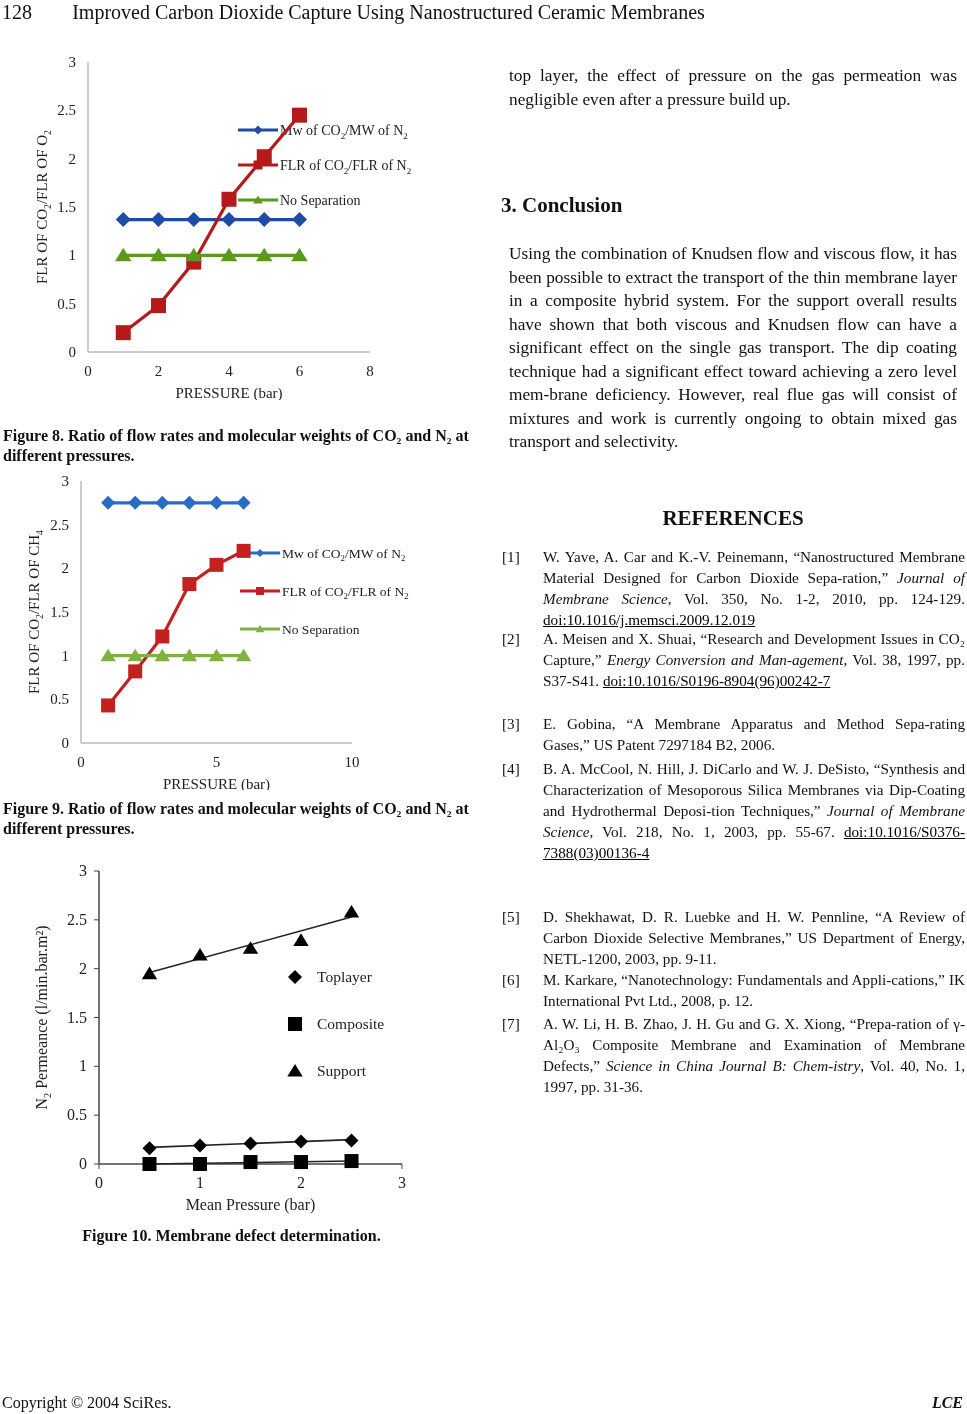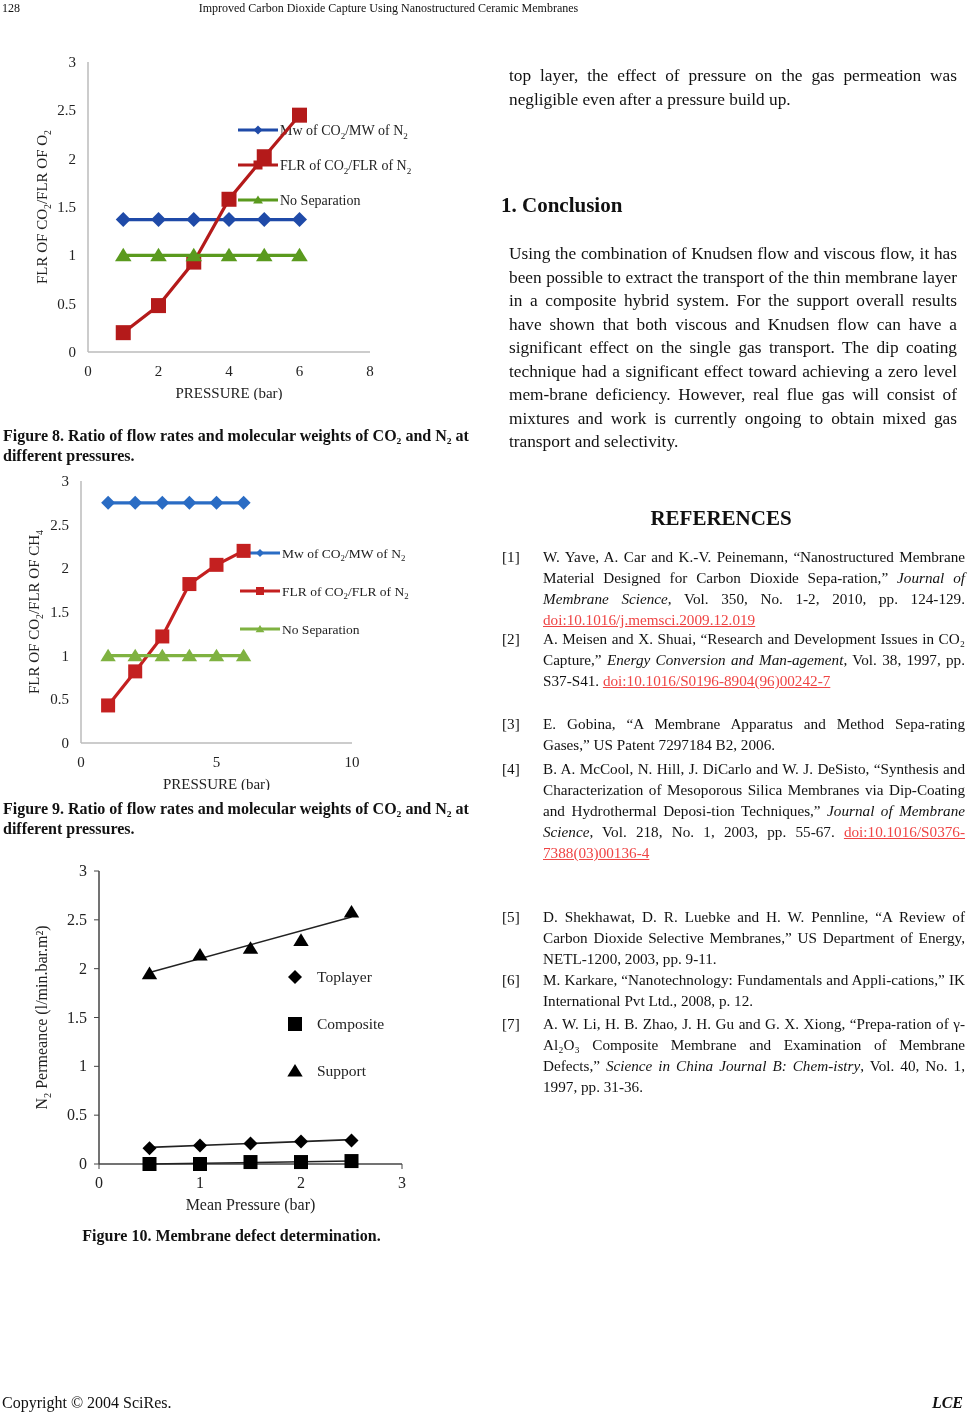--- a/index.html
+++ b/index.html
@@ -1,33 +1,33 @@
 <!DOCTYPE html>
 <html><head>
 <meta charset="utf-8">
 <style>
   html, body { margin:0; padding:0; background:#fff; }
   body { width:967px; height:1414px; position:relative; overflow:hidden;
          font-family:"Liberation Serif", "DejaVu Serif", serif; color:#111; }
   .abs { position:absolute; }
-  .hdr { top:0; left:0; width:777px; height:22px; font-size:12px; }
+  .hdr { top:0; left:0; width:777px; height:22px; font-size:20px; }
   .hdr .pg { position:absolute; left:2px; top:1px; }
   .hdr .ttl { position:absolute; left:0; right:0; top:1px; text-align:center; }
   .caption { font-weight:bold; font-size:16px; line-height:20px; }
   svg text { font-family:"Liberation Serif", "DejaVu Serif", serif; }
   .rcol { left:501px; width:464px; font-size:17.3px; line-height:23.5px; text-align:justify; }
   .rcol p { margin:8px; }
   .indent { text-indent:22px; }
   .h5 { left:501px; top:193px; font-size:21px; font-weight:bold; }
-  .refs-title { left:489px; width:464px; top:506px; text-align:center; font-size:21px; font-weight:bold; }
+  .refs-title { left:501px; width:464px; top:506px; text-align:center; font-size:21px; font-weight:bold; }
   .ref { position:absolute; left:501px; width:464px; font-size:15.2px; line-height:21px; }
   .ref .num { position:absolute; left:1px; top:0; }
   .ref .txt { margin-left:42px; text-align:justify; display:block; }
   .ref i { font-style:italic; }
-  .doi { color:#ef4444; text-decoration:underline; }
+  .doi { color:#000000; text-decoration:underline; }
   .footer { top:1394px; left:0; width:967px; font-size:16px; }
   .footer .l { position:absolute; left:2px; }
   .footer .r { position:absolute; right:4px; font-style:italic; font-weight:bold; }
 </style>
 </head>
 <body>
 
 <div class="abs hdr">
   <span class="pg">128</span>
   <span class="ttl">Improved Carbon Dioxide Capture Using Nanostructured Ceramic Membranes</span>
@@ -181,21 +181,21 @@
     <polygon points="281,78.34333333333333 288.7,90.94333333333333 273.3,90.94333333333333" fill="#000000"></polygon>
     <polygon points="331.5,50.02000000000001 339.2,62.62000000000001 323.8,62.62000000000001" fill="#000000"></polygon>
     <polygon points="275,209 282.7,221.6 267.3,221.6" fill="#000000"></polygon>
     <text x="297" y="221" font-size="15.5" fill="#222" text-anchor="start"><tspan>Support</tspan></text>
   </svg>
 <div class="abs caption" style="left:0;top:1226px;width:463px;text-align:center;">Figure 10. Membrane defect determination.</div>
 
 <div class="abs rcol" style="top:56px;">
   <p>top layer, the effect of pressure on the gas permeation was negligible even after a pressure build up.</p>
 </div>
-<div class="abs h5">1. Conclusion</div>
+<div class="abs h5">3. Conclusion</div>
 <div class="abs rcol" style="top:234px;">
   <p>Using the combination of Knudsen flow and viscous flow, it has been possible to extract the transport of the thin membrane layer in a composite hybrid system. For the support overall results have shown that both viscous and Knudsen flow can have a significant effect on the single gas transport. The dip coating technique had a significant effect toward achieving a zero level mem-brane deficiency. However, real flue gas will consist of mixtures and work is currently ongoing to obtain mixed gas transport and selectivity.</p>
 </div>
 
 <div class="abs refs-title">REFERENCES</div>
 <div id="refs">
     <div class="ref" style="top: 546px;">
       <span class="num">[1]</span>
       <span class="txt">W. Yave, A. Car and K.-V. Peinemann, “Nanostructured Membrane Material Designed for Carbon Dioxide Sepa-ration,” <i>Journal of Membrane Science</i>, Vol. 350, No. 1-2, 2010, pp. 124-129. <span class="doi">doi:10.1016/j.memsci.2009.12.019</span></span>
     </div>

